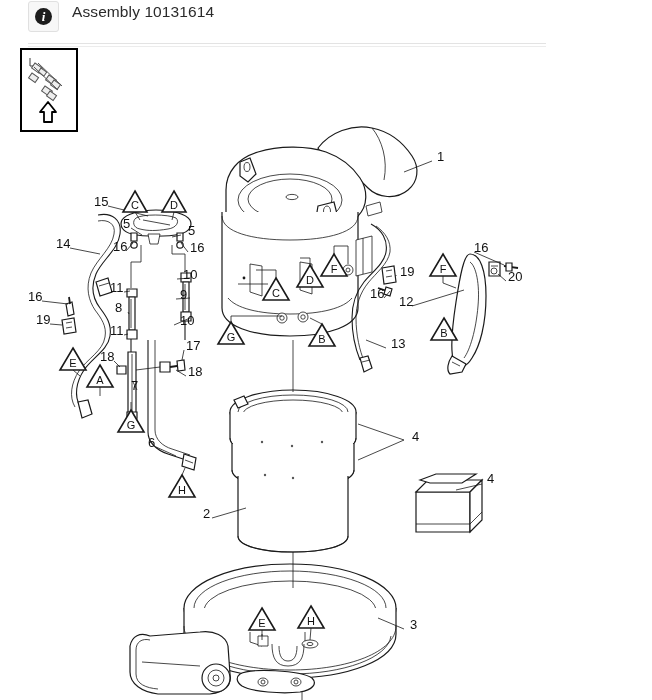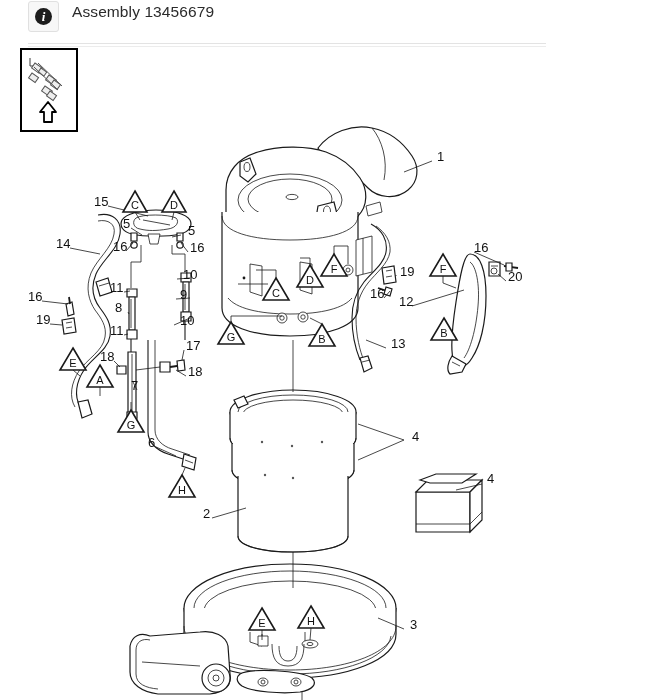--- a/index.html
+++ b/index.html
@@ -105,21 +105,21 @@
   .cal { font-family: "Liberation Sans", sans-serif; font-size: 13px; fill: #111111; }
   .trl { font-family: "Liberation Sans", sans-serif; font-size: 11px; fill: #111111; }
 </style>
 </head>
 <body>
 
 <div id="header">
   <div id="info-button">
     <div id="info-glyph">i</div>
   </div>
-  <div id="assembly-title">Assembly 13456679</div>
+  <div id="assembly-title">Assembly 10131614</div>
 </div>
 <div id="header-divider"></div>
 <div id="header-divider2"></div>
 
 <div id="thumb-box">
   <svg width="54" height="80" viewBox="0 0 54 80">
     <g fill="none" stroke="#3a3a3a" stroke-width="1">
       <path d="M8 8 L8 16 L14 16" stroke="#3a3a3a"></path>
       <g stroke="#555" fill="#eee">
         <rect x="13" y="13" width="9" height="6" transform="rotate(35 13 13)"></rect>

